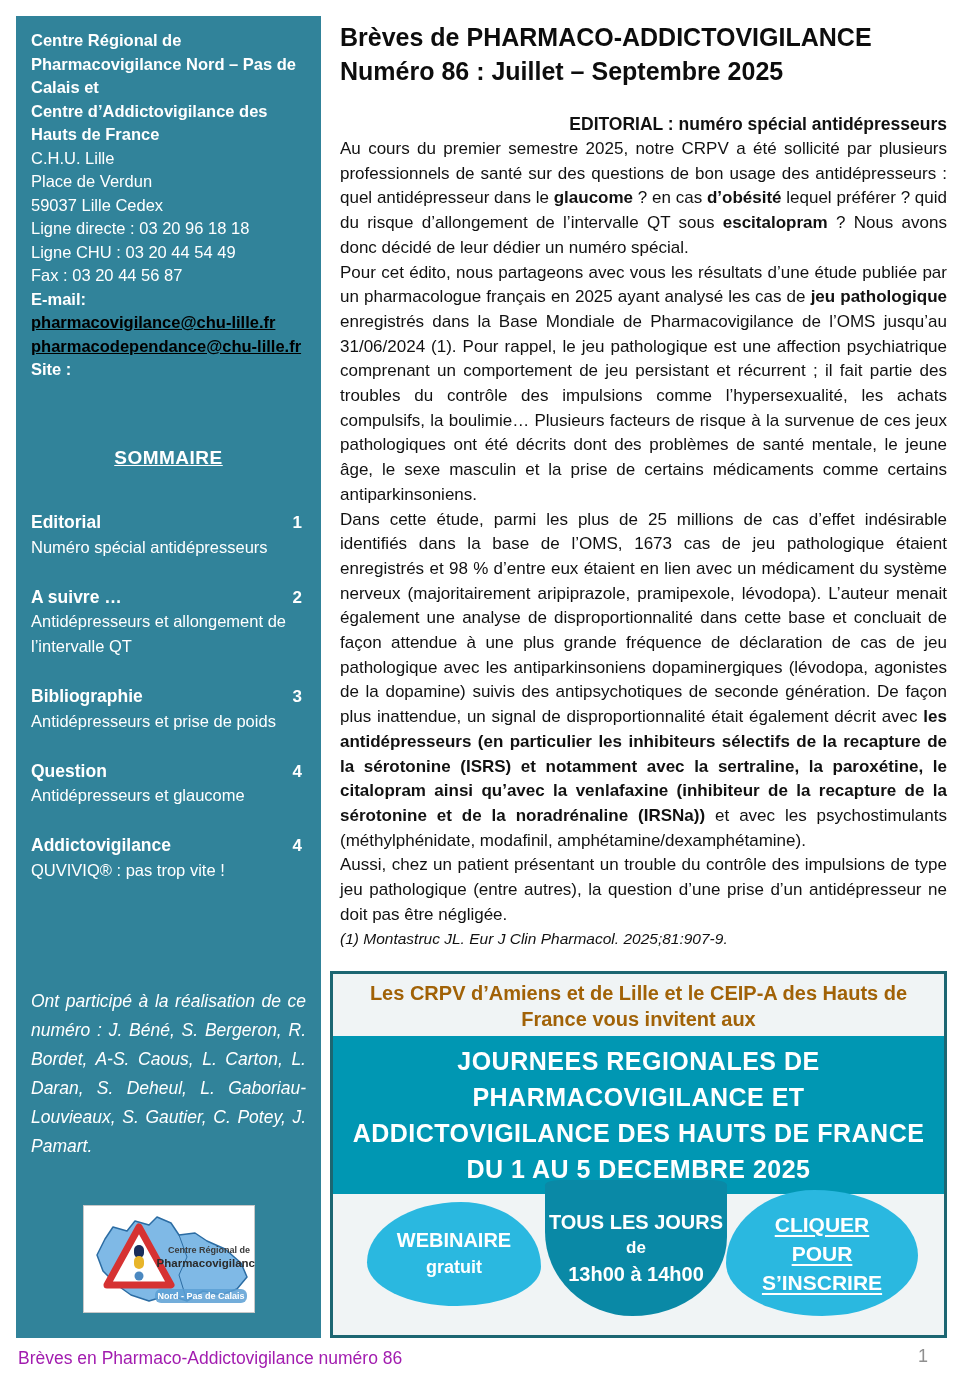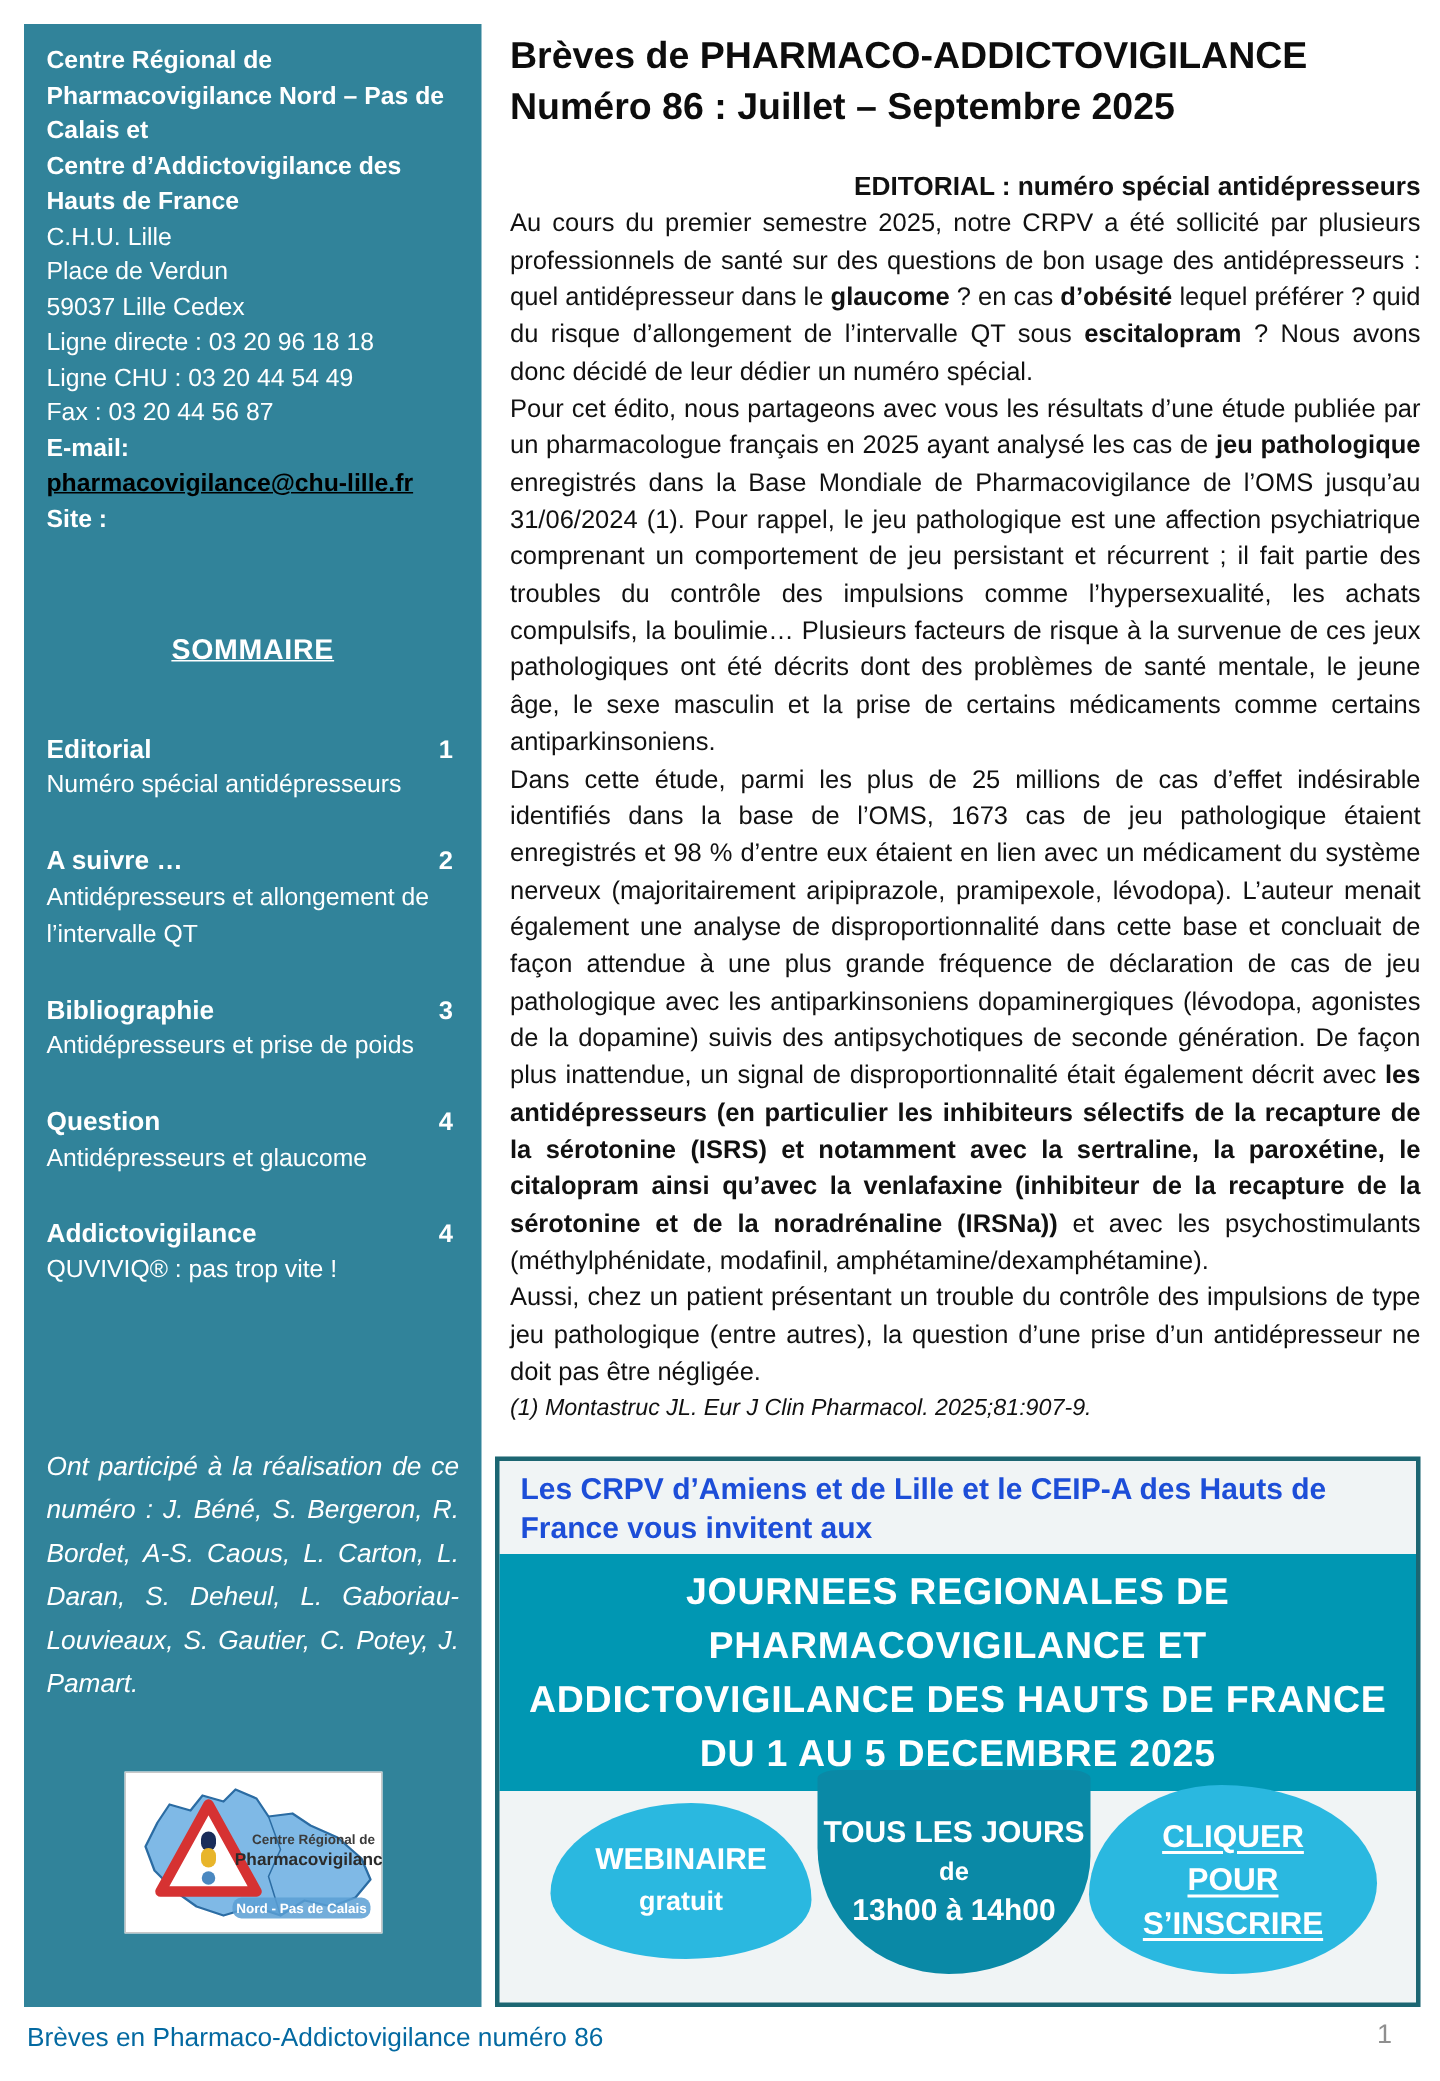--- a/index.html
+++ b/index.html
@@ -47,22 +47,22 @@
   .body-text p { margin:0; }
   .citation { font-style:italic; font-size:15.5px; line-height:22px; }
 
   
   .banner {
     position:absolute; left:330px; top:971px; width:617px; height:367px;
     border:3px solid #1C6672; background:#F0F4F5;
   }
   .banner-intro {
     height:62px; display:flex; align-items:center; justify-content:center;
-    text-align:left; font-weight:bold; font-size:20px; line-height:26px;
-    color:#1d4ed8; padding:2px 14px 0;
+    text-align:center; font-weight:bold; font-size:20px; line-height:26px;
+    color:#a16207; padding:2px 14px 0;
   }
   .banner-title {
     height:158px; background:#0097B3; color:#fff; text-align:center;
     font-weight:bold; font-size:25px; line-height:36px; padding-top:7px;
     letter-spacing:.5px;
   }
   .banner-title span { display:block; }
   .blob-row { position:relative; height:141px; }
   .blob {
     position:absolute; display:flex; flex-direction:column;
@@ -83,41 +83,42 @@
   .blob-hours .sub { font-size:17px; }
   .blob-register {
     right:26px; top:-4px; width:192px; height:126px; background:#2AB8E0;
     border-radius:46% 54% 50% 50% / 58% 52% 48% 42%;
     font-size:21px; line-height:29px; cursor:pointer;
   }
   .blob-register span { display:block; text-decoration:underline; text-underline-offset:3px; }
 
   
   .footer-left {
-    position:absolute; left:18px; top:1348px; color:#0369a1; font-size:17.5px;
+    position:absolute; left:18px; top:1348px; color:#a21caf; font-size:17.5px;
   }
   .footer-page {
     position:absolute; right:32px; top:1346px; color:#8f8f8f; font-size:18px;
   }
 </style>
 </head>
 <body>
 
 <aside class="sidebar">
   <div>
     <div class="org-bold">Centre Régional de Pharmacovigilance Nord – Pas de Calais et</div>
     <div class="org-bold">Centre d’Addictovigilance des Hauts de France</div>
     <div>C.H.U. Lille</div>
     <div>Place de Verdun</div>
     <div>59037 Lille Cedex</div>
     <div>Ligne directe : 03 20 96 18 18</div>
     <div>Ligne CHU : 03 20 44 54 49</div>
     <div>Fax : 03 20 44 56 87</div>
     <div class="org-bold">E-mail:</div>
     <a class="side-link">pharmacovigilance@chu-lille.fr</a>
+    <a class="side-link">pharmacodependance@chu-lille.fr</a>
     <div class="org-bold">Site :</div>
   </div>
 
   <div class="sommaire-title">SOMMAIRE</div>
 
   <div class="toc">
     <div class="toc-item">
       <div class="toc-head">
         <span class="toc-title">Editorial</span>
         <span class="toc-page">1</span>

